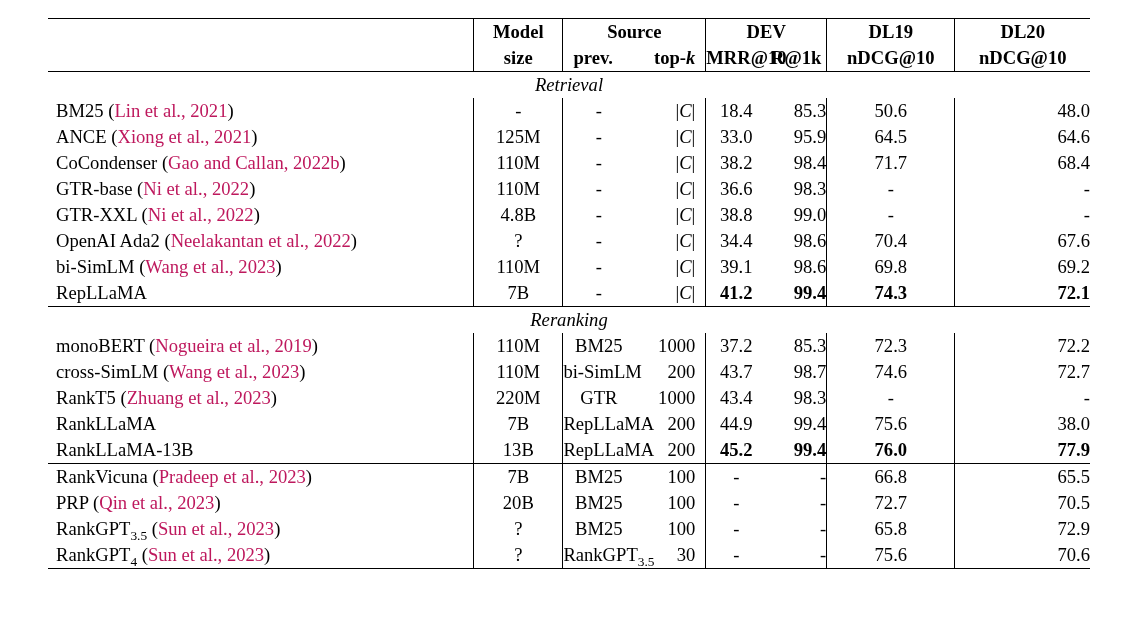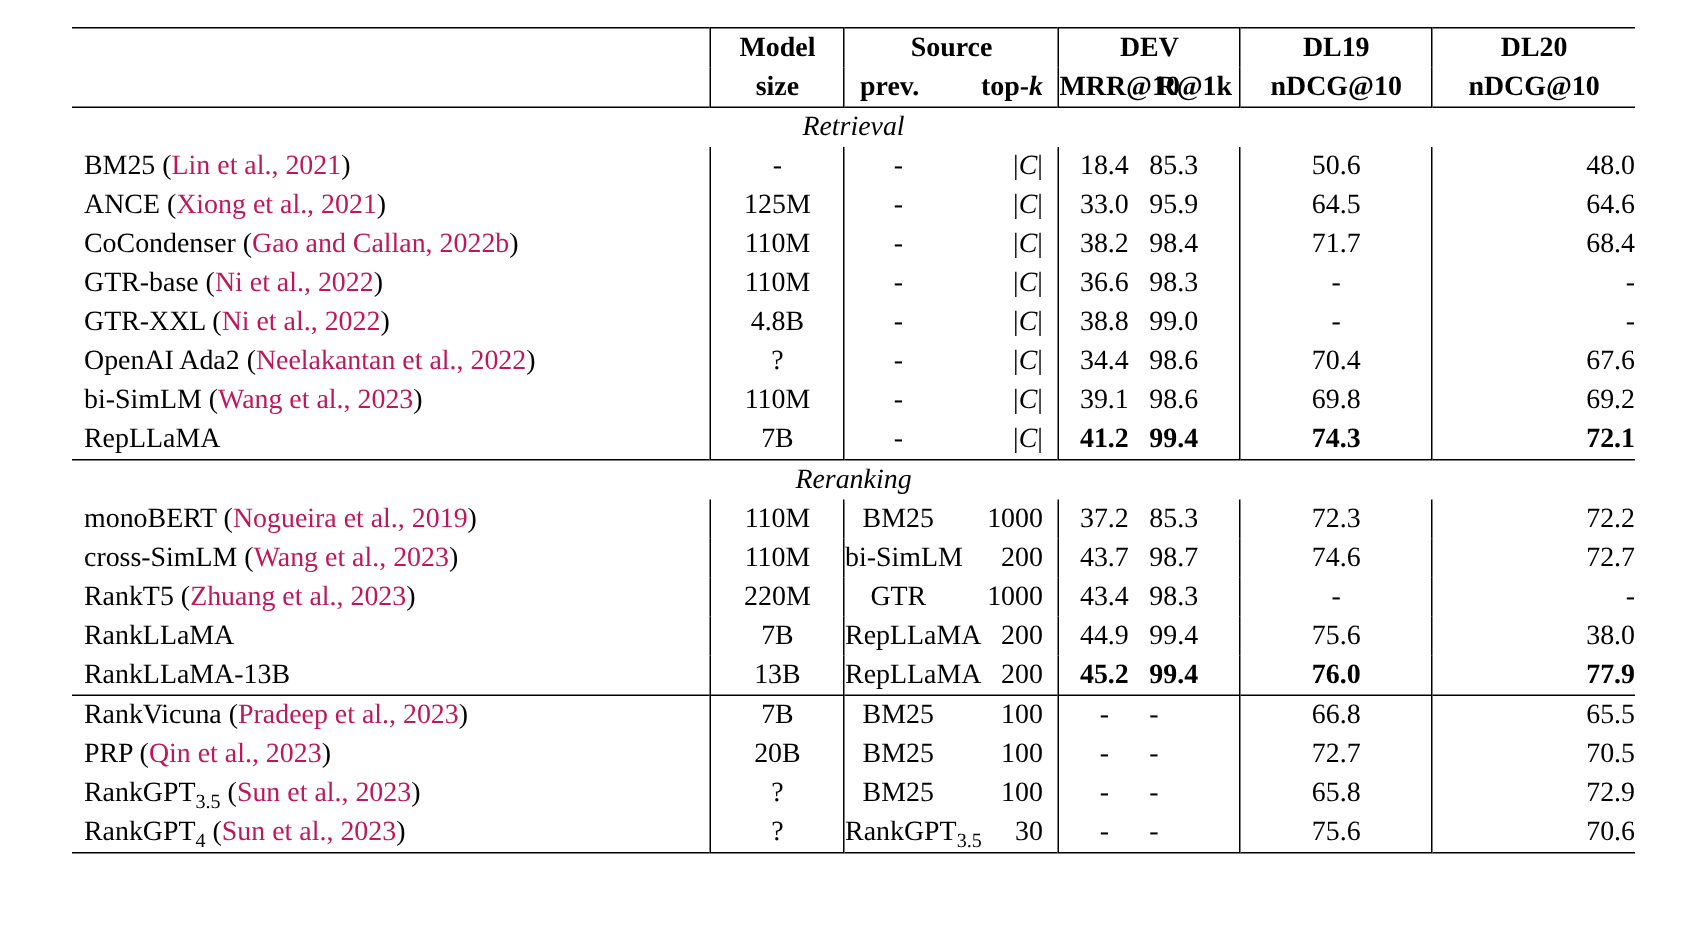--- a/index.html
+++ b/index.html
@@ -28,21 +28,21 @@
     line-height: 26px;
     vertical-align: middle;
     white-space: nowrap;
   }
   
   .c-method { width: 340px; padding-left: 8px !important; }
   .c-size   { width: 72px; text-align: center; }
   .c-prev   { width: 116px; text-align: center; }
   .c-topk   { width: 72px; text-align: right; padding-right: 10px !important;}
   .c-mrr    { width: 98px; text-align: center; }
-  .c-r1k    { width: 84px; text-align: left; }
+  .c-r1k    { width: 84px; text-align: right; }
   .c-dl19   { width: 104px; text-align: center; }
   .c-dl20   { width: 110px; text-align: right; }
 
   
   .vr-l { border-left: 1px solid #000; }
   .top-rule    { border-top: 1.3px solid #000; }
   .mid-rule    { border-top: 0.8px solid #000; }
   .bottom-rule { border-bottom: 1.3px solid #000; }
 
   .hdr-top td { font-weight: bold; text-align: center; }

